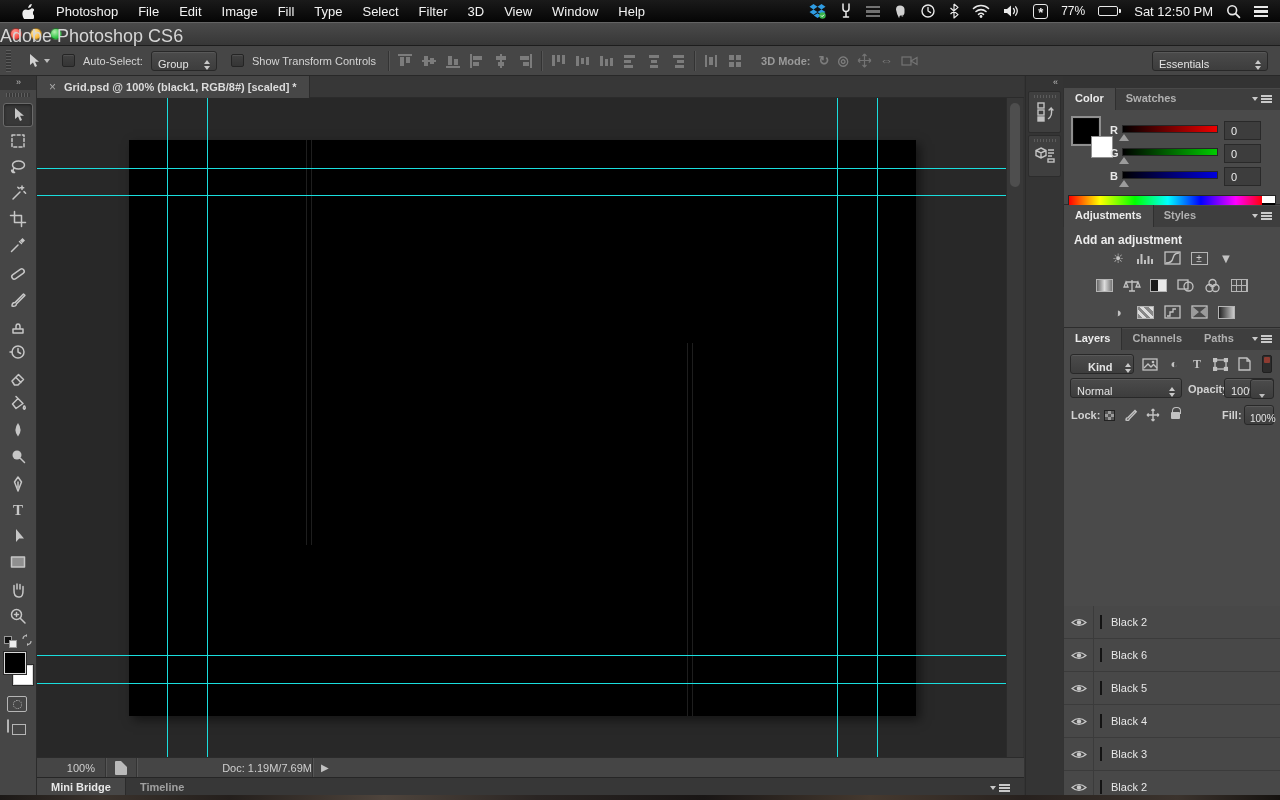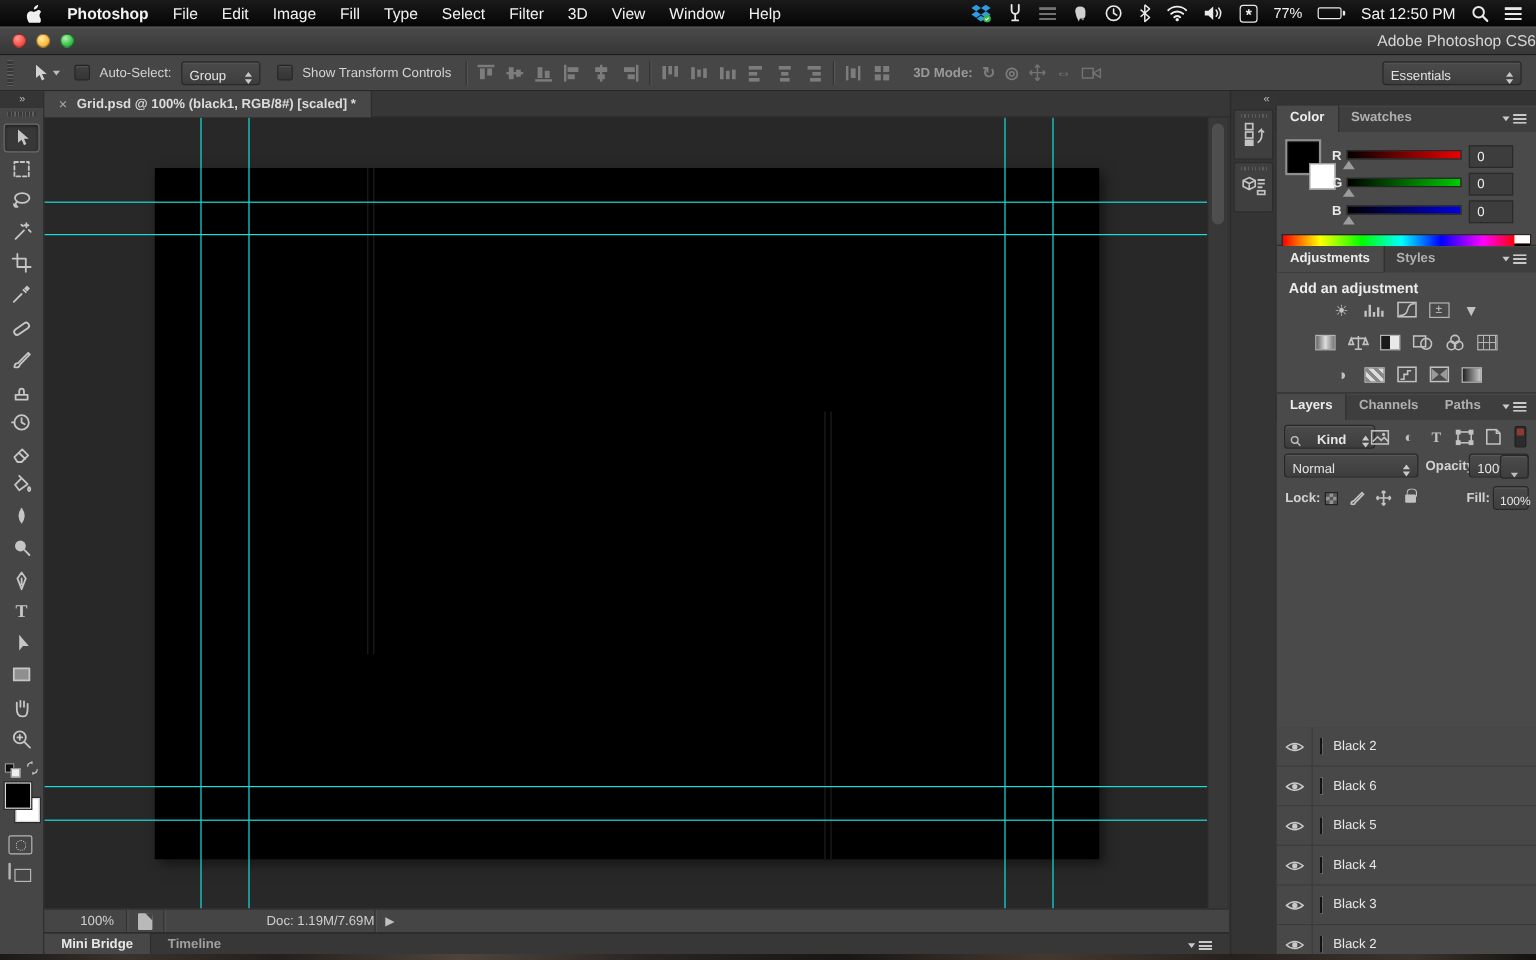--- a/index.html
+++ b/index.html
@@ -8,42 +8,42 @@
   font-family:"Liberation Sans",sans-serif;color:#d8d8d8;font-size:11px;cursor:default}
 .abs{position:absolute}
 
 
 .menubar{position:absolute;top:0;left:0;right:0;height:22px;z-index:50;
   background:linear-gradient(#1a1a1a,#050505);display:flex;align-items:center;
   color:#f2f2f2;font-size:13px;padding:0 8px}
 .apple-wrap{padding:0 12px;display:flex;align-items:center}
 .menu-items{display:flex;align-items:center}
 .menu-item{padding:2px 10px}
-.menu-item.app-name{font-weight:bold}
+.menu-item.app-name{font-weight:normal}
 .mb-status{margin-left:auto;display:flex;align-items:center;gap:13px;padding-right:4px}
 .mb-status svg{display:block}
 .dimico{opacity:.45}
 .battery{display:flex;align-items:center;gap:1px}
 .batt-body{width:20px;height:10px;border:1px solid #e9e9e9;border-radius:2px;padding:1px}
 .batt-fill{height:100%;width:76%;background:#e9e9e9}
 .batt-nub{width:2px;height:4px;background:#e9e9e9;border-radius:0 1px 1px 0}
 .inputbox{width:15px;height:15px;border:1px solid #e9e9e9;border-radius:3px;display:flex;
   align-items:center;justify-content:center;font-size:13px;font-weight:bold;line-height:8px;padding-top:4px}
 .nc-lines{width:14px;height:11px;background:repeating-linear-gradient(#e9e9e9 0 2px,transparent 2px 4.5px)}
 
 
 .titlebar{position:absolute;top:22px;left:0;right:0;height:24px;
   background:linear-gradient(#4b4b4b,#373737);border-bottom:1px solid #1d1d1d;
   box-shadow:inset 0 1px 0 rgba(255,255,255,.14)}
 .traffic{position:absolute;left:10px;top:6px;display:flex;gap:8px}
 .tl{width:12px;height:12px;border-radius:50%;border:1px solid rgba(0,0,0,.4)}
 .tl.red{background:radial-gradient(circle at 35% 30%,#ff9a93,#f75049 60%,#c43a34)}
 .tl.yellow{background:radial-gradient(circle at 35% 30%,#ffe9a8,#fdbc40 60%,#c7901e)}
 .tl.green{background:radial-gradient(circle at 35% 30%,#b5f0b0,#35c649 60%,#1f9a30)}
-.title-text{position:absolute;left:0;right:0;top:4px;text-align:right;color:#d6d6d6;font-size:13px}
+.title-text{position:absolute;left:0;right:0;top:4px;text-align:left;color:#d6d6d6;font-size:18px}
 
 
 .optionsbar{position:absolute;top:46px;left:0;right:0;height:30px;background:#464646;
   border-bottom:1px solid #282828;display:flex;align-items:center;gap:8px;padding:0 6px;font-size:11px}
 .grip-v{width:5px;height:22px;background:repeating-linear-gradient(#5c5c5c 0 1px,#383838 1px 3px);margin-right:4px}
 .tool-preview{display:flex;align-items:center;gap:3px;padding:0 4px}
 .caret-dn{width:0;height:0;border-left:3.5px solid transparent;border-right:3.5px solid transparent;border-top:4px solid #bdbdbd}
 .cb{width:13px;height:13px;background:linear-gradient(#414141,#353535);border:1px solid #242424;
   border-radius:2px;box-shadow:inset 0 1px 0 rgba(255,255,255,.08)}
 .opt-label{color:#d4d4d4}
@@ -151,21 +151,21 @@
 .mini-box{width:17px;height:13px;border:1px solid #b5b5b5;display:flex;align-items:center;justify-content:center;font-size:10px;color:#cfcfcf}
 .g-strip{width:17px;height:13px;border:1px solid #b5b5b5;background:linear-gradient(90deg,#666,#ddd,#777)}
 .g-split{width:17px;height:13px;border:1px solid #b5b5b5;background:linear-gradient(90deg,#1a1a1a 50%,#e8e8e8 50%)}
 .g-grid{width:17px;height:13px;border:1px solid #b5b5b5;
   background:repeating-linear-gradient(90deg,transparent 0 4px,#b5b5b5 4px 5px),repeating-linear-gradient(transparent 0 5px,#b5b5b5 5px 6px)}
 .g-diag{width:17px;height:13px;border:1px solid #b5b5b5;background:repeating-linear-gradient(45deg,#888 0 3px,#ddd 3px 6px)}
 .g-fade{width:17px;height:13px;border:1px solid #b5b5b5;background:linear-gradient(90deg,#222,#ccc)}
 
 
 .lrow{position:absolute;left:0;width:216px;display:flex;align-items:center}
-.kind-combo{position:absolute;left:6px;top:4px;width:76px;height:20px;padding:0 4px;gap:13px}
+.kind-combo{position:absolute;left:6px;top:4px;width:64px;height:20px;padding:0 4px;gap:13px}
 .fil-ico{width:20px;height:16px;display:flex;align-items:center;justify-content:center;color:#c2c2c2;font-weight:bold;font-size:12px}
 .fil-ico svg{stroke:#c2c2c2;fill:none;stroke-width:1.3}
 .ftoggle{position:absolute;right:8px;top:5px;width:10px;height:18px;background:#2c2c2c;border:1px solid #202020;border-radius:2px}
 .ftoggle::before{content:"";position:absolute;left:1px;right:1px;top:1px;height:6px;background:#8c3b31;border-radius:1px}
 .blend-combo{position:absolute;left:6px;top:2px;width:112px;height:20px;justify-content:space-between}
 .rlabel{font-weight:bold;color:#d2d2d2}
 .opac-combo{position:absolute;left:160px;top:2px;width:50px;height:20px;justify-content:space-between;padding-right:3px}
 .lockico{width:18px;height:16px;display:flex;align-items:center;justify-content:center}
 .lockico svg{stroke:#c2c2c2;fill:none;stroke-width:1.4}
 .checker-s{width:11px;height:11px;border:1px solid #222;

